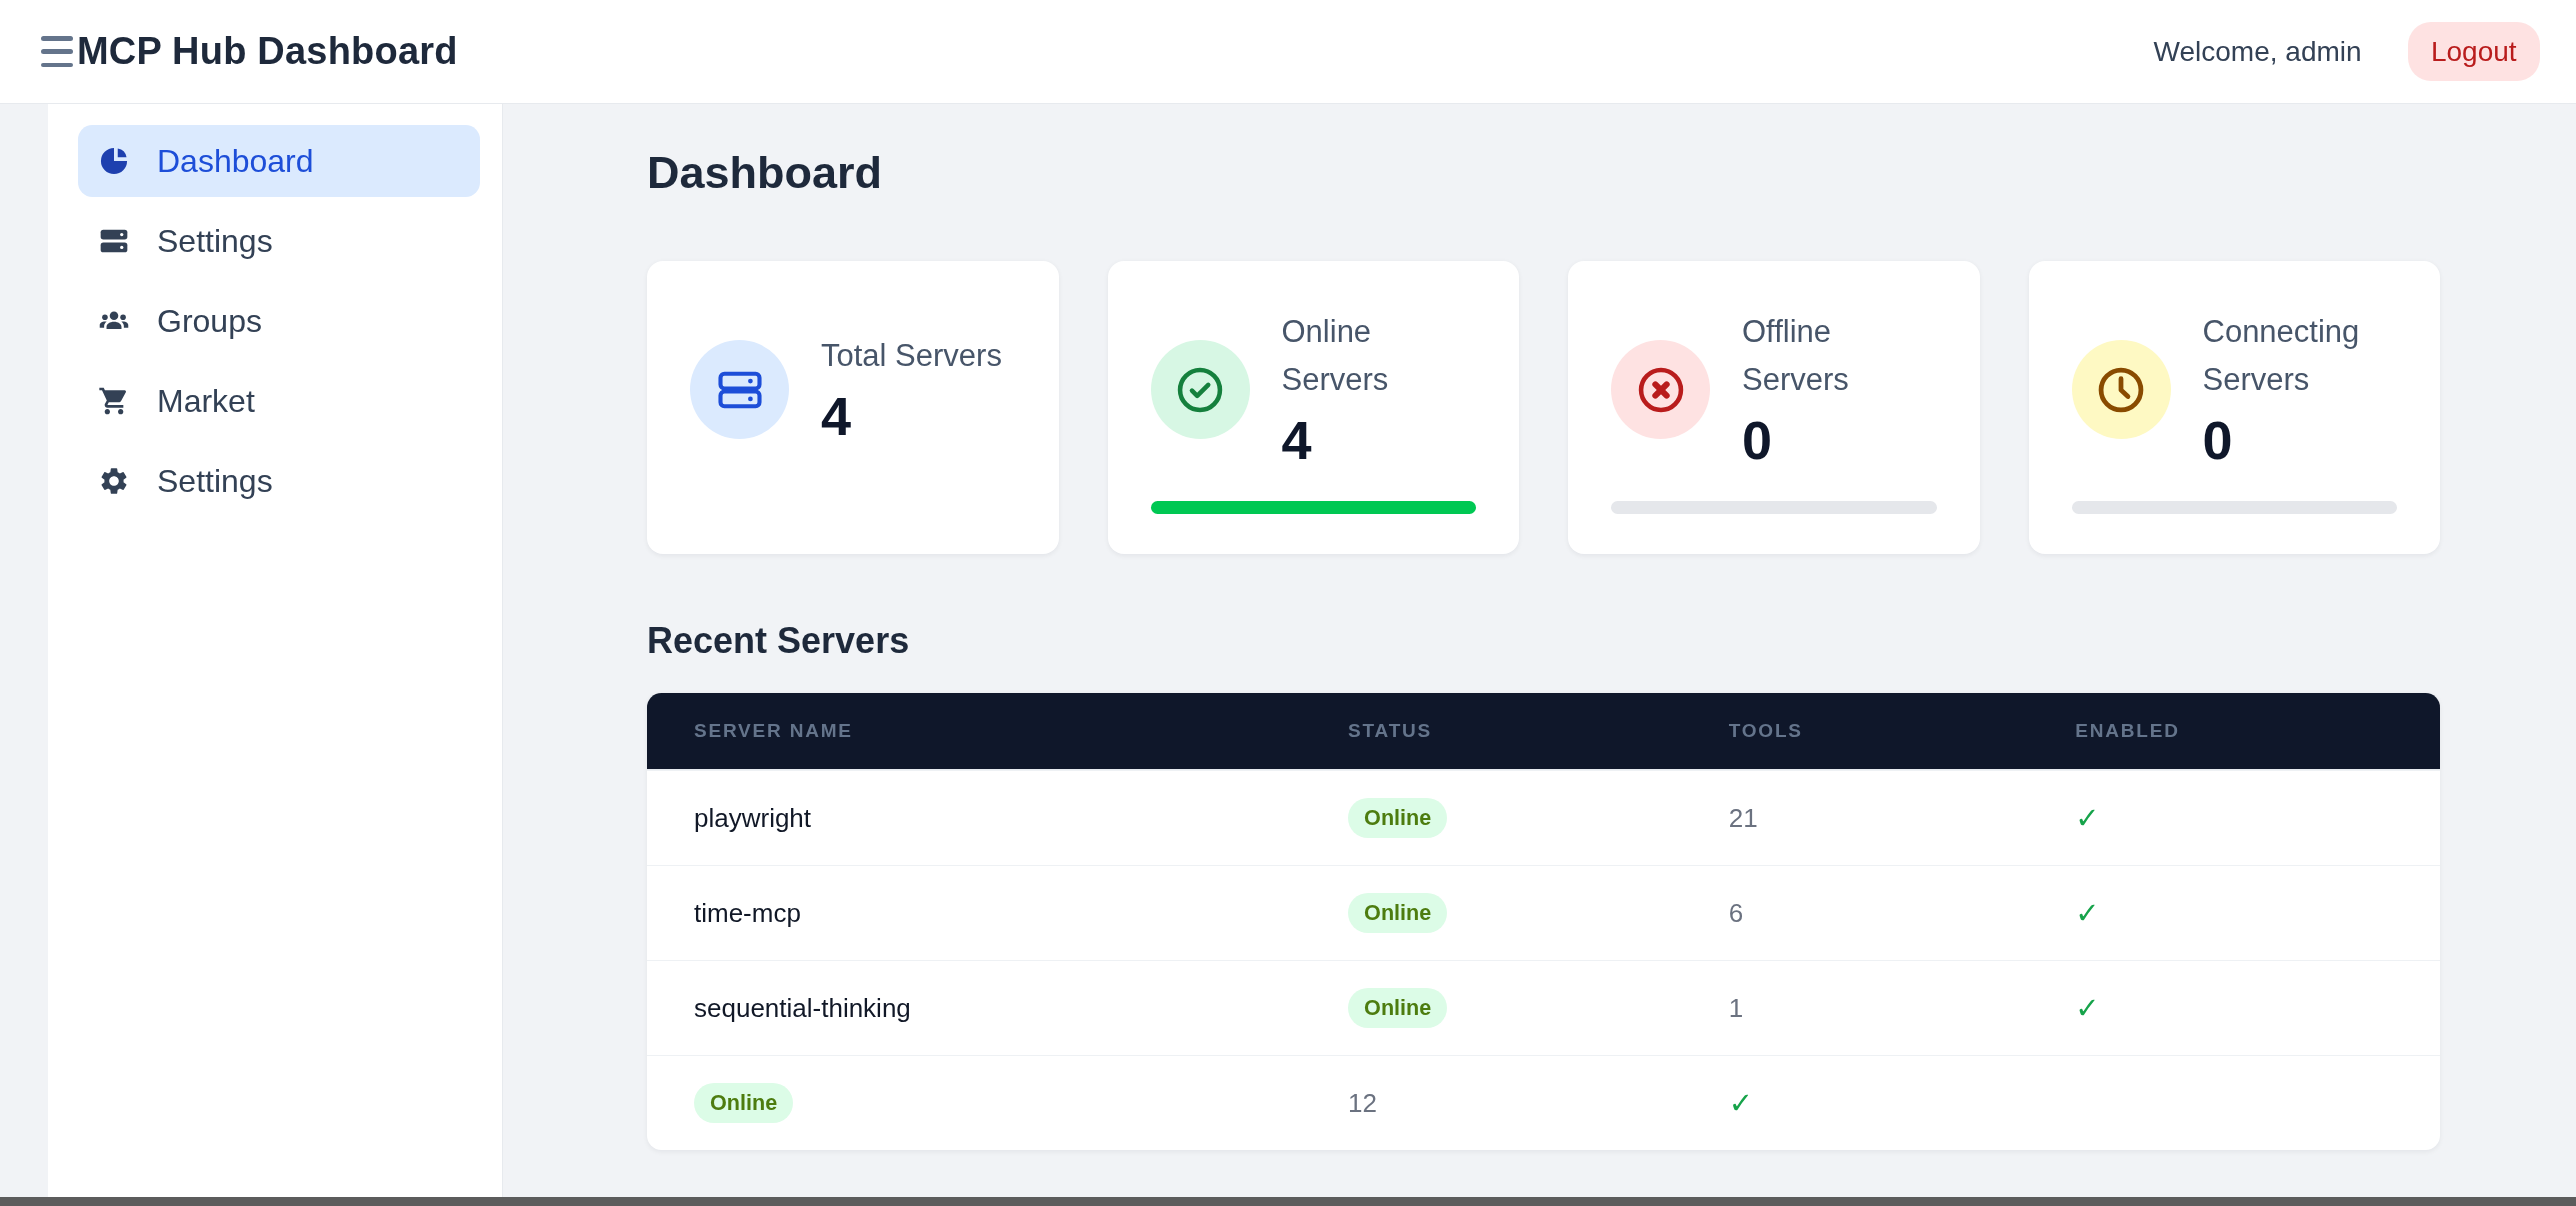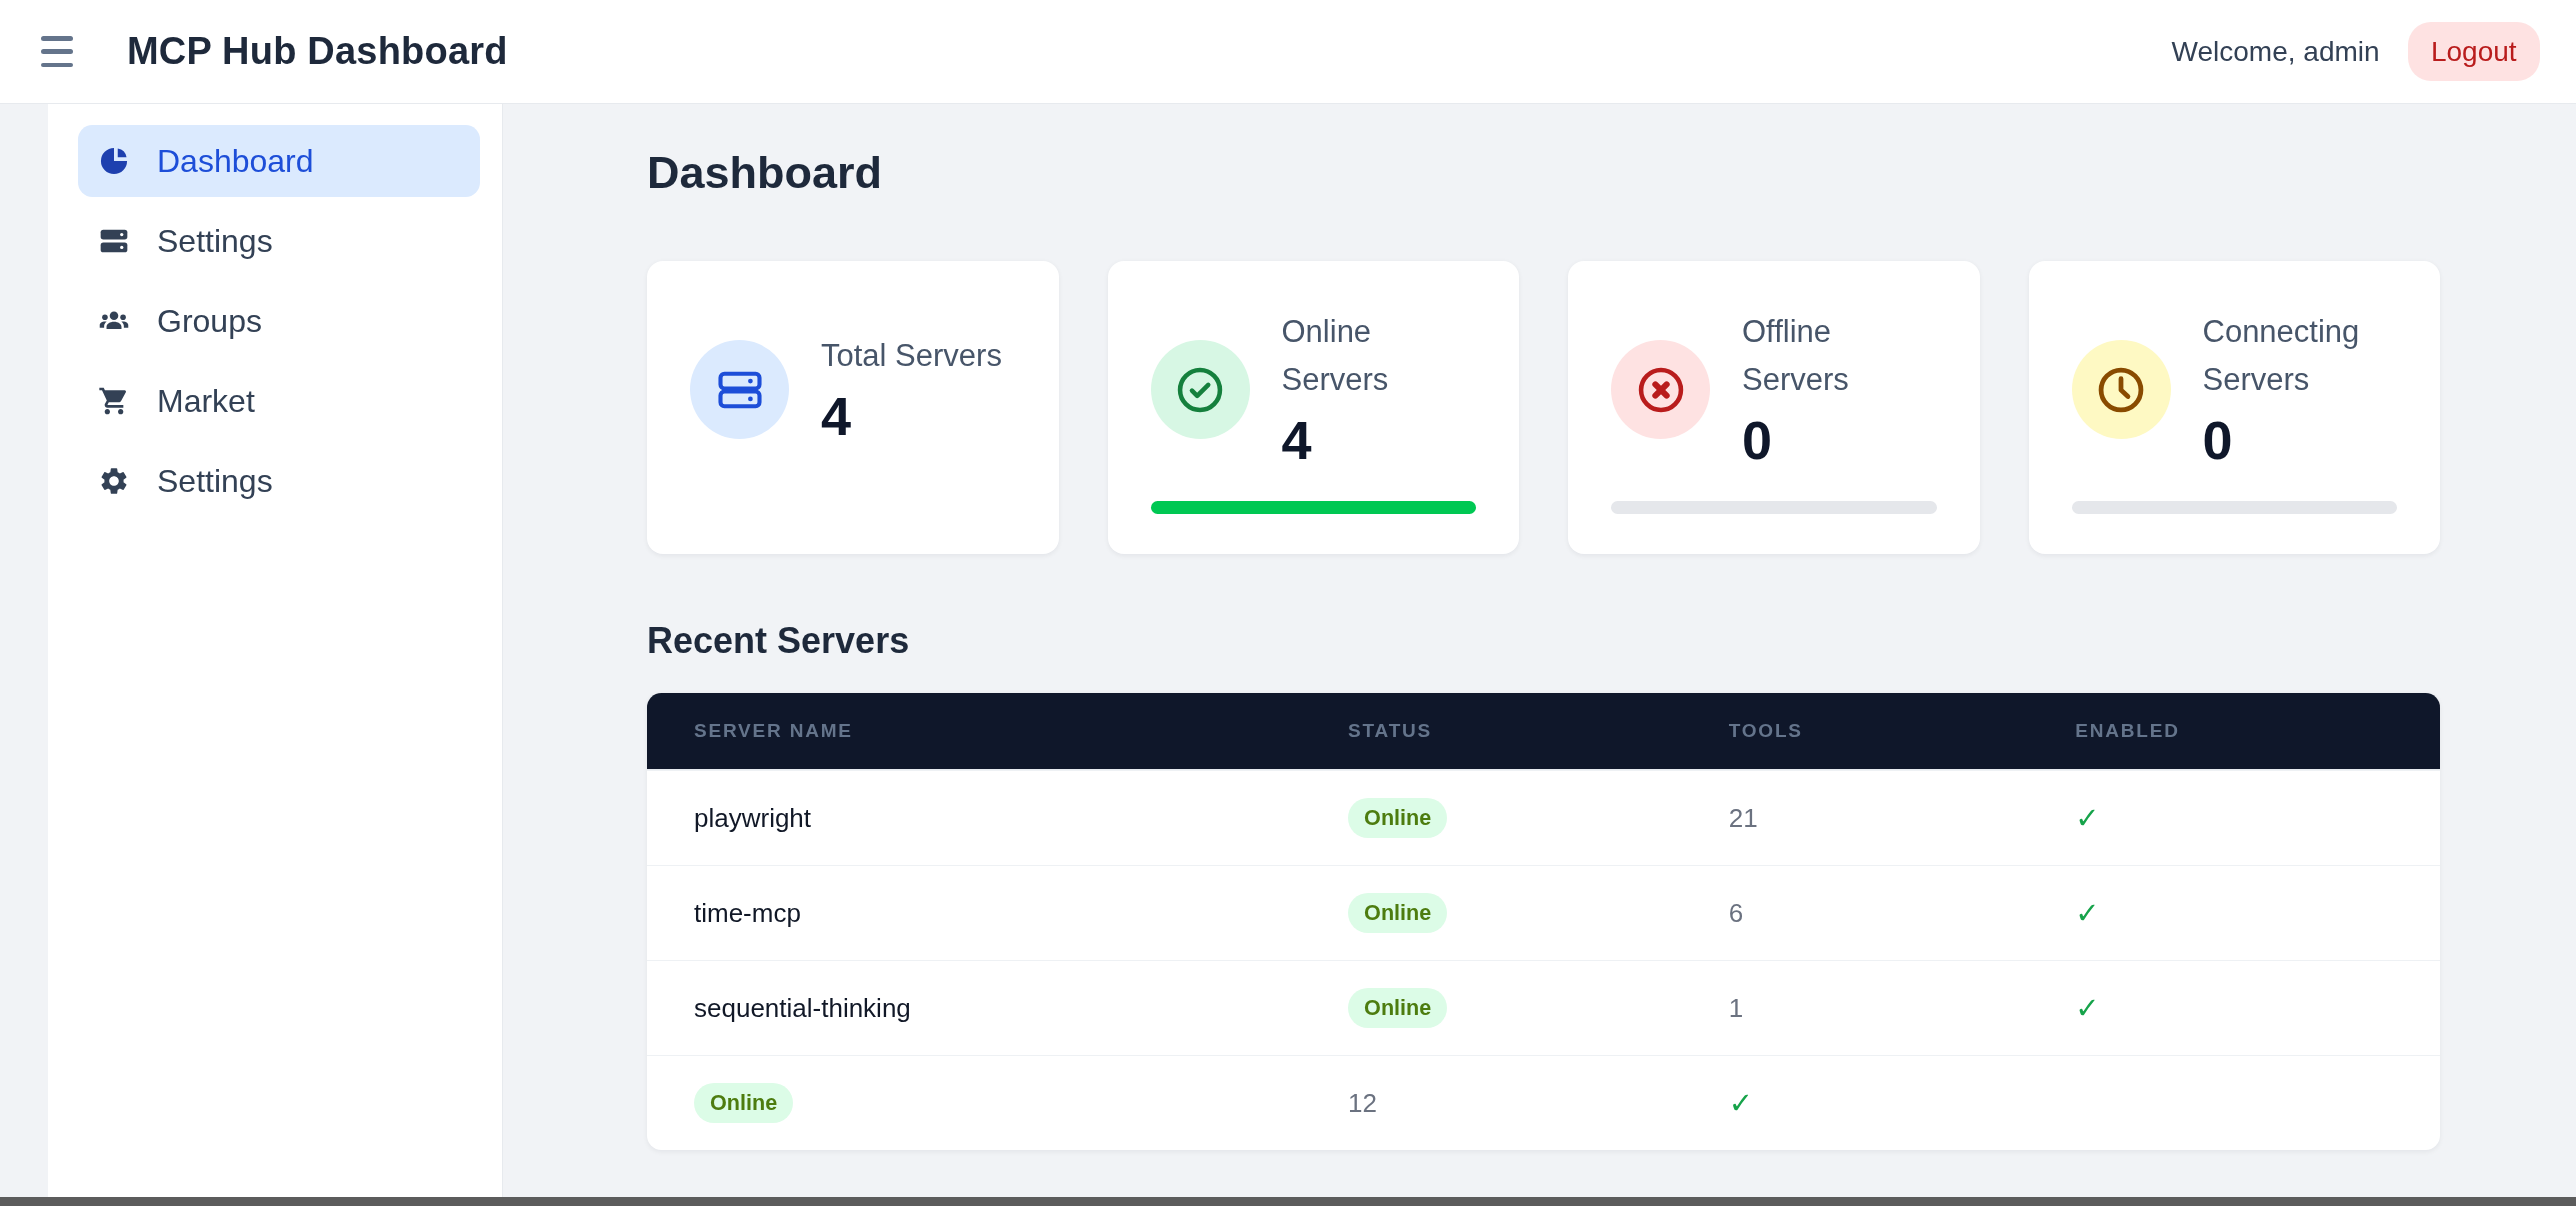--- a/index.html
+++ b/index.html
@@ -9,25 +9,25 @@
 
   
   .header {
     height:104px; flex:0 0 104px; background:#ffffff;
     border-bottom:1.8px solid #e7eaee;
     display:flex; align-items:center;
     padding:0 36px 0 41px; position:relative; z-index:5;
   }
   .hamburger { width:36px; height:31px; display:flex; flex-direction:column; justify-content:space-between; cursor:pointer; }
   .hamburger span { display:block; width:32px; height:4.5px; border-radius:2.7px; background:#64748b; }
-  .app-title { font-size:38px; font-weight:700; color:#1e293b; margin-left:50px; letter-spacing:0.2px;text-align:right; }
+  .app-title { font-size:38px; font-weight:700; color:#1e293b; letter-spacing:0.2px;text-align:right; }
   .header-spacer { flex:1; }
   .welcome { font-size:28px; color:#334155; }
   .logout-btn {
-    margin-left:28px; background:#fee2e2; color:#b91c1c;
+    margin-left:46px; background:#fee2e2; color:#b91c1c;
     font-size:28px; font-weight:500; border:none; cursor:pointer;
     padding:13.5px 23.4px; border-radius:23px; font-family:inherit;
   }
 
   
   .body { display:flex; flex:1; min-height:0;margin-left:48px; }
 
   
   .sidebar {
     width:455px; flex:0 0 455px; background:#ffffff;

